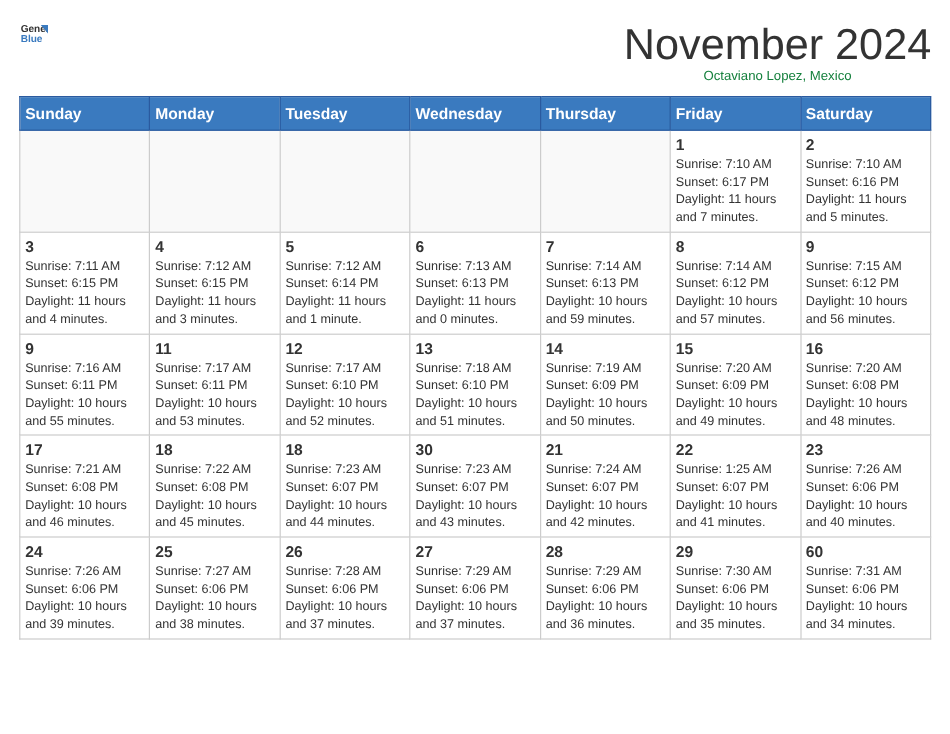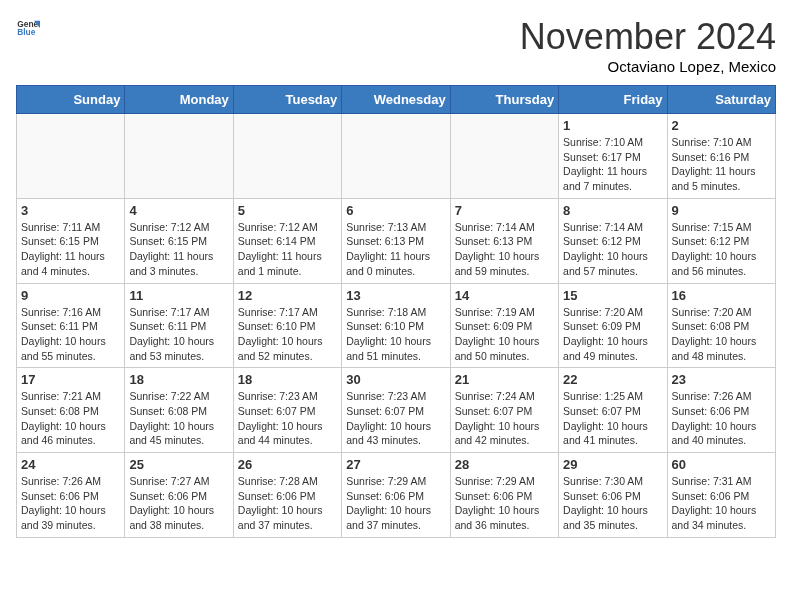--- a/index.html
+++ b/index.html
@@ -19,42 +19,42 @@
     .logo {
       display: flex;
       align-items: center;
       gap: 4px;
     }
     .logo-icon {
       width: 24px;
       height: 24px;
     }
     .title-block {
-      text-align: right;
+      text-align: center;
     }
     .month-title {
       font-size: 36px;
       color: #333;
       font-weight: normal;
     }
     .subtitle {
-      font-size: 15px;
-      color: #000000;
+      font-size: 11px;
+      color: #15803d;
     }
     .calendar {
       width: 100%;
       border-collapse: collapse;
     }
     .calendar th {
       background-color: #3a7abf;
       color: #fff;
       font-size: 13px;
       font-weight: bold;
       padding: 6px 4px;
-      text-align: right;
+      text-align: left;
       border: 1px solid #2a5a9f;
     }
     .calendar td {
       border: 1px solid #ccc;
       vertical-align: top;
       padding: 4px;
       font-size: 11px;
       color: #333;
       width: calc(100% / 7);
       min-height: 80px;

